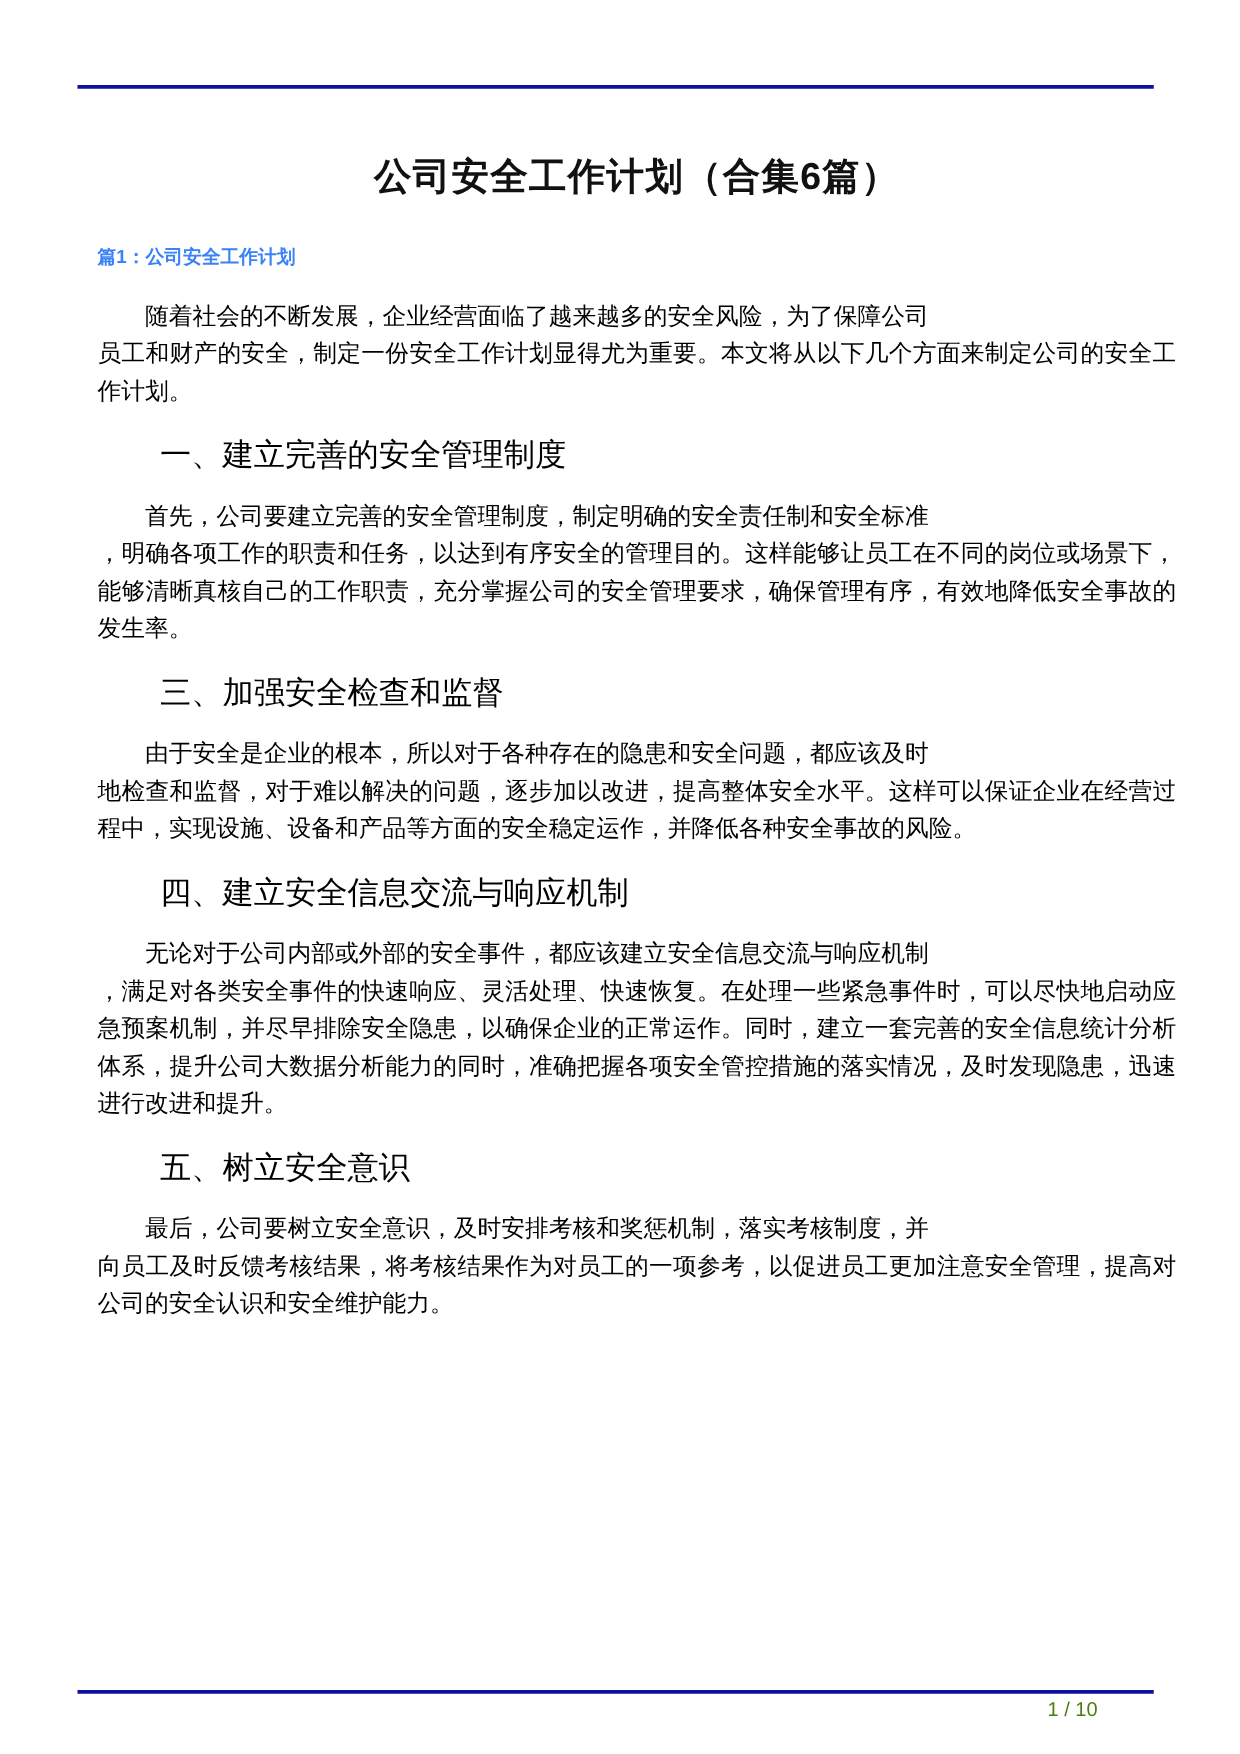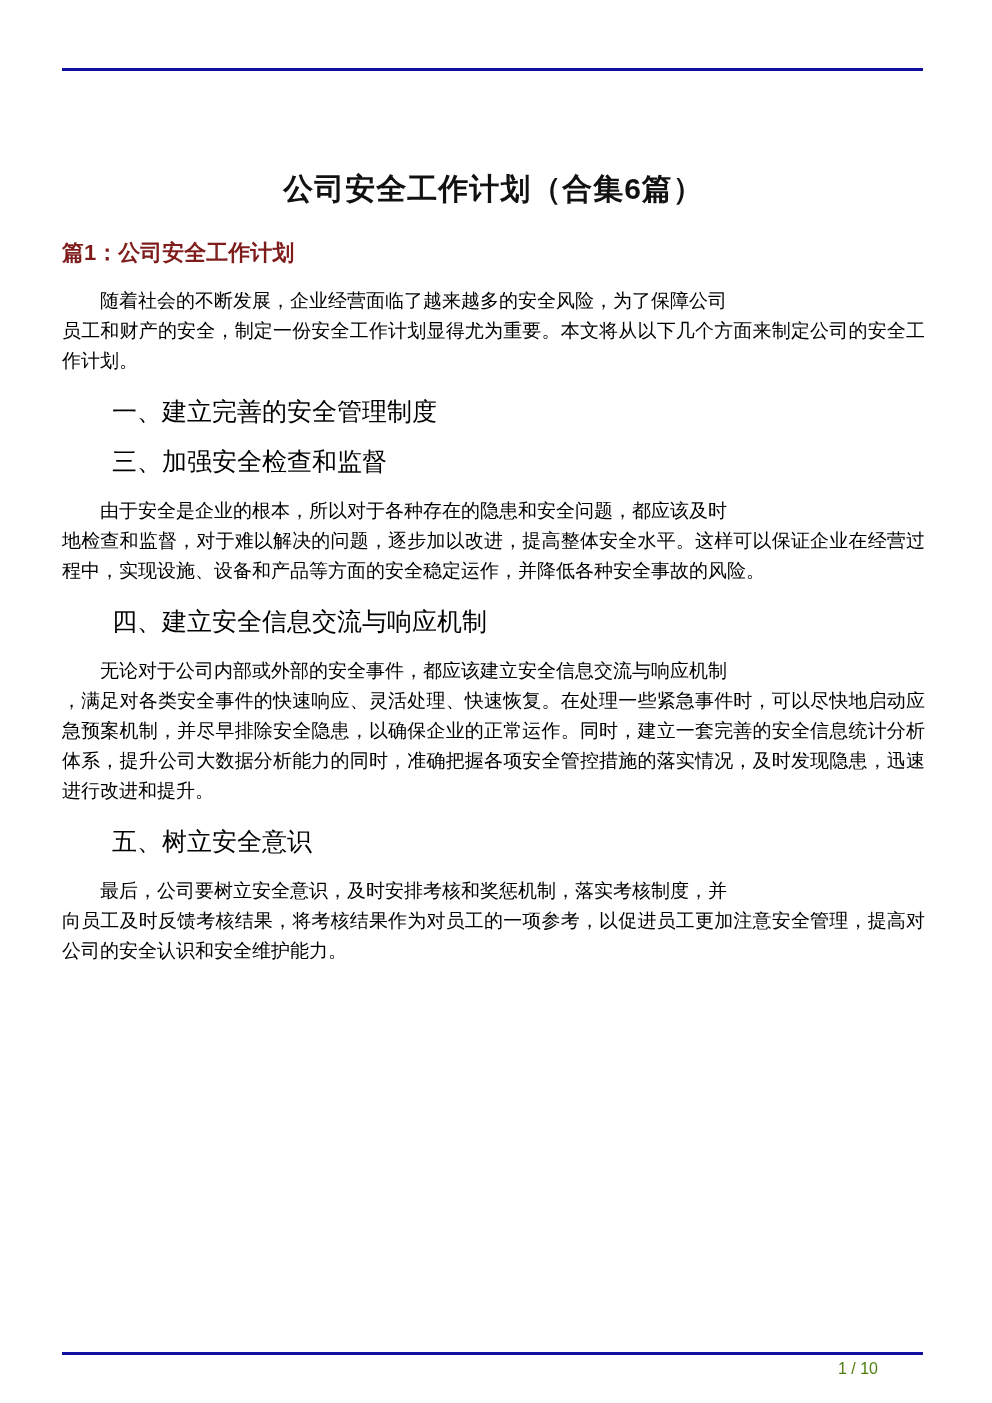--- a/index.html
+++ b/index.html
@@ -19,40 +19,39 @@
   .top-rule {
     position: absolute;
     left: 62px;
     width: 861px;
     top: 68px;
     height: 3px;
     background: #1010A0;
   }
   .content {
     position: absolute;
-    left: 62px;
+    left: 78px;
     width: 863px;
     top: 123px;
-    margin-top: 47px;
   }
   .doc-title {
     margin: 0;
     font-size: 30px;
     line-height: 38px;
     font-weight: bold;
     text-align: center;
     color: #111111;
     letter-spacing: 1px;
   }
   .part-heading {
     margin: 32px 0 0 0;
-    font-size: 22px;
+    font-size: 15px;
     line-height: 26px;
     font-weight: bold;
-    color: #7f1d1d;
+    color: #3b82f6;
   }
   .para {
     margin: 20px 0;
     font-size: 19px;
     line-height: 30px;
     text-indent: 2em;
     text-align: justify;
   }
   .sec-heading {
     margin: 20px 0;
@@ -87,20 +86,21 @@
 
   <div class="content">
 
     <h1 class="doc-title">公司安全工作计划（合集6篇）</h1>
 
     <h2 class="part-heading">篇1：公司安全工作计划</h2>
 
     <p class="para"><span>随着社会的不断发展，企业经营面临了越来越多的安全风险，为了保障公司</span><br><span>员工和财产的安全，制定一份安全工作计划显得尤为重要。本文将从以下几个方面来制定公司的安全工作计划。</span></p>
 
     <p class="sec-heading">一、建立完善的安全管理制度</p>
+    <p class="para"><span>首先，公司要建立完善的安全管理制度，制定明确的安全责任制和安全标准</span><br><span>，明确各项工作的职责和任务，以达到有序安全的管理目的。这样能够让员工在不同的岗位或场景下，能够清晰真核自己的工作职责，充分掌握公司的安全管理要求，确保管理有序，有效地降低安全事故的发生率。</span></p>
 
 
     <p class="sec-heading">三、加强安全检查和监督</p>
     <p class="para"><span>由于安全是企业的根本，所以对于各种存在的隐患和安全问题，都应该及时</span><br><span>地检查和监督，对于难以解决的问题，逐步加以改进，提高整体安全水平。这样可以保证企业在经营过程中，实现设施、设备和产品等方面的安全稳定运作，并降低各种安全事故的风险。</span></p>
 
     <p class="sec-heading">四、建立安全信息交流与响应机制</p>
     <p class="para"><span>无论对于公司内部或外部的安全事件，都应该建立安全信息交流与响应机制</span><br><span>，满足对各类安全事件的快速响应、灵活处理、快速恢复。在处理一些紧急事件时，可以尽快地启动应急预案机制，并尽早排除安全隐患，以确保企业的正常运作。同时，建立一套完善的安全信息统计分析体系，提升公司大数据分析能力的同时，准确把握各项安全管控措施的落实情况，及时发现隐患，迅速进行改进和提升。</span></p>
 
     <p class="sec-heading">五、树立安全意识</p>
     <p class="para"><span>最后，公司要树立安全意识，及时安排考核和奖惩机制，落实考核制度，并</span><br><span>向员工及时反馈考核结果，将考核结果作为对员工的一项参考，以促进员工更加注意安全管理，提高对公司的安全认识和安全维护能力。</span></p>

